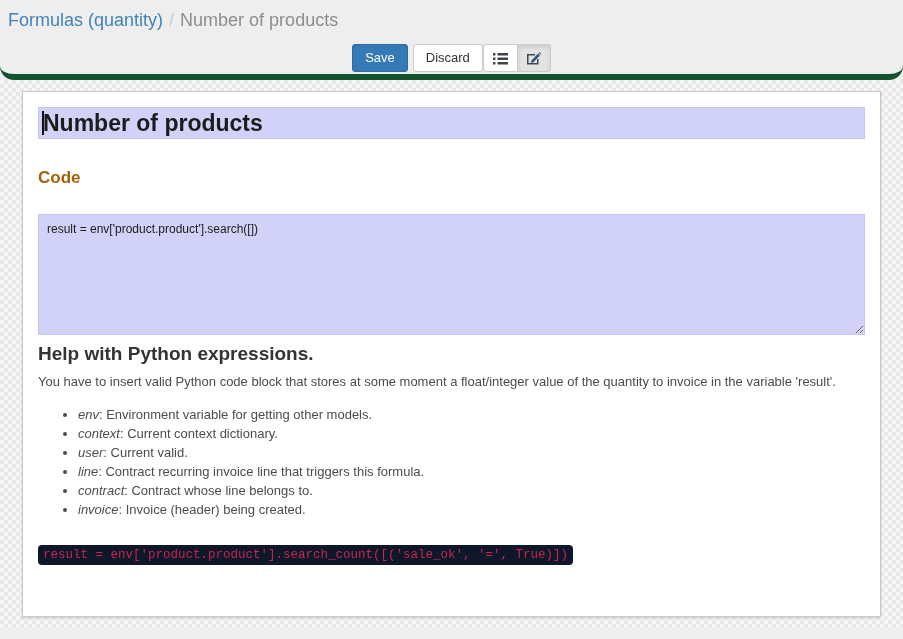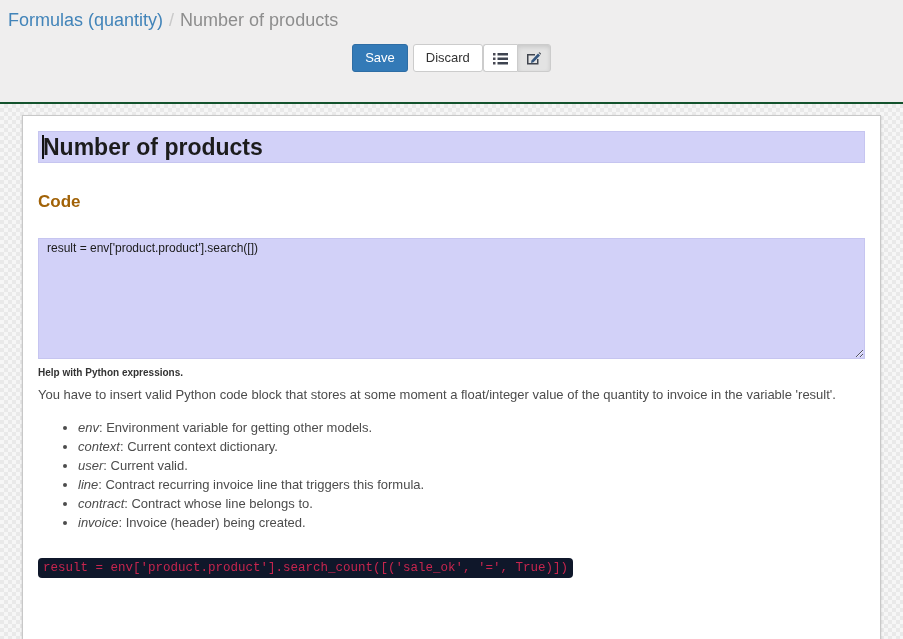--- a/index.html
+++ b/index.html
@@ -1,21 +1,21 @@
 <!DOCTYPE html>
 <html><head>
 <meta charset="utf-8">
 <style>
   * { margin:0; padding:0; box-sizing:border-box; }
   html,body { width:903px; height:639px; overflow:hidden;
     font-family:"Liberation Sans", sans-serif; background:#efefef; }
 
   
-  .control-panel { height:104px; background:#efeeee; padding:8px 8px 0 8px;
-    border-bottom:2px solid #14532d; }
+  .control-panel { height:80px; background:#efeeee; padding:8px 8px 0 8px;
+    border-bottom:6px solid #14532d;border-radius:14px; }
   .breadcrumb { font-size:18px; line-height:24px; white-space:nowrap; }
   .breadcrumb a { color:#4284b9; text-decoration:none; cursor:pointer; }
   .breadcrumb .sep { color:#c9c9c9; padding:0 6px; }
   .breadcrumb .current { color:#8d8d8d; }
   .button-row { margin-top:12px; display:flex; justify-content:center; align-items:flex-start; }
   .btn { display:inline-block; font-size:13px; line-height:18px; padding:4px 12px;
     border-radius:3px; border:1px solid #ccc; background:#fff; color:#333; cursor:pointer;
     font-family:"Liberation Sans", sans-serif; }
   .btn-primary { background:#337ab7; border-color:#2e6da4; color:#fff; }
   .btn + .btn { margin-left:5px; }
@@ -40,25 +40,25 @@
   .title-wrap { position:relative; }
   .title-input { width:100%; height:32px; background:#d2d1f8; border:1px solid #c6c5f0;
     font-family:"Liberation Sans", sans-serif; font-size:23px; font-weight:bold;
     color:#1c1c1c; padding:1px 4px; outline:none; }
   .caret { position:absolute; left:4px; top:4px; width:2px; height:24px; background:#111; }
 
   
   .section-label { color:#a16207; font-size:17px; font-weight:bold; margin:29px 0 0 0; }
   .code-textarea { width:100%; height:121px; margin-top:26px; background:#d2d1f8;
     border:1px solid #c6c5f0; resize:both; outline:none;
-    font-family:"Liberation Sans", sans-serif; font-size:12px; color:#1b1b1b; padding:2px 8px; }
+    font-family:"Liberation Sans", sans-serif; font-size:12px; color:#1b1b1b; padding:7px 8px; }
 
   
   .help { margin-top:4px; color:#4c4c4c; font-size:13px; }
-  .help-title { font-weight:bold; color:#333; font-size:10px; margin-bottom:4px; }
+  .help-title { font-weight:bold; color:#333; font-size:19px; margin-bottom:4px; }
   .help p.para { margin:8px 0; line-height:1.45; }
   .help ul { margin:13px 0 18px 0; padding-left:40px; }
   .help li { line-height:19px; margin-bottom:0; }
   .help li i { font-style:italic; }
   .example-code { display:inline-block; margin-top:8px;
     font-family:Liberation Mono, monospace; font-size:12.5px;
     color:#c7254e; background:#0f172a; padding:3px 5px; border-radius:4px; }
 
   .icon-svg { display:block; }
 </style>

